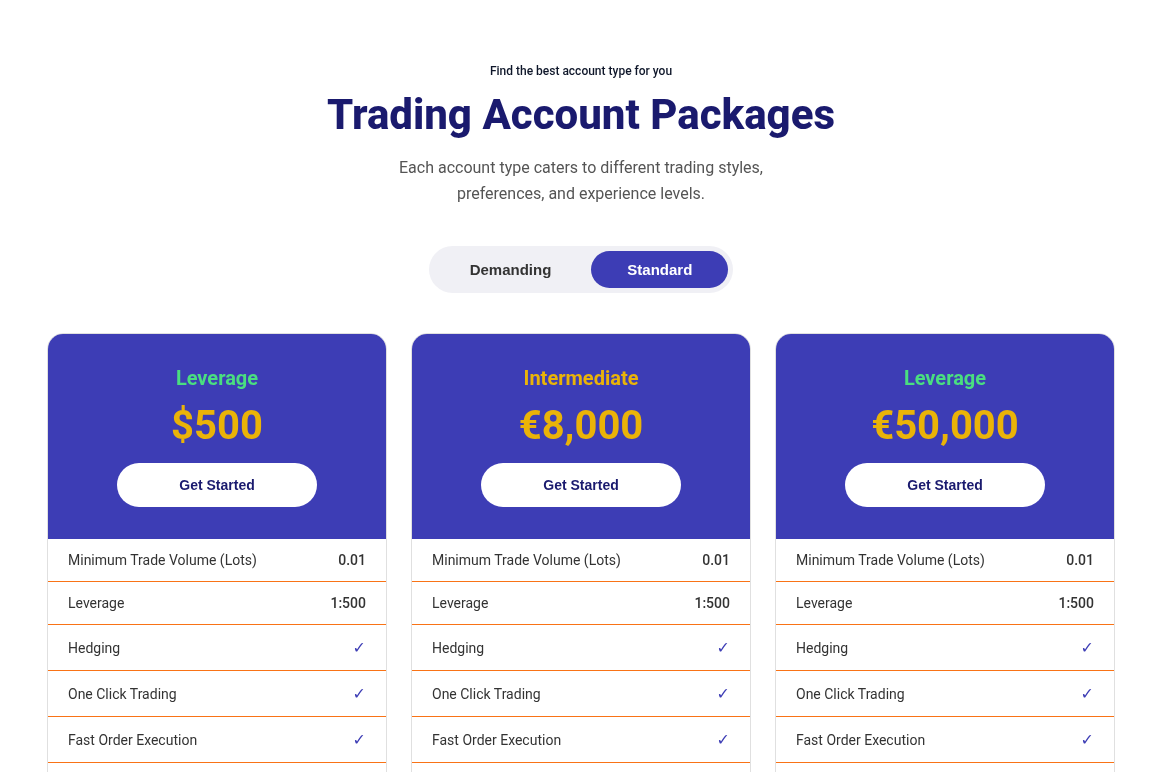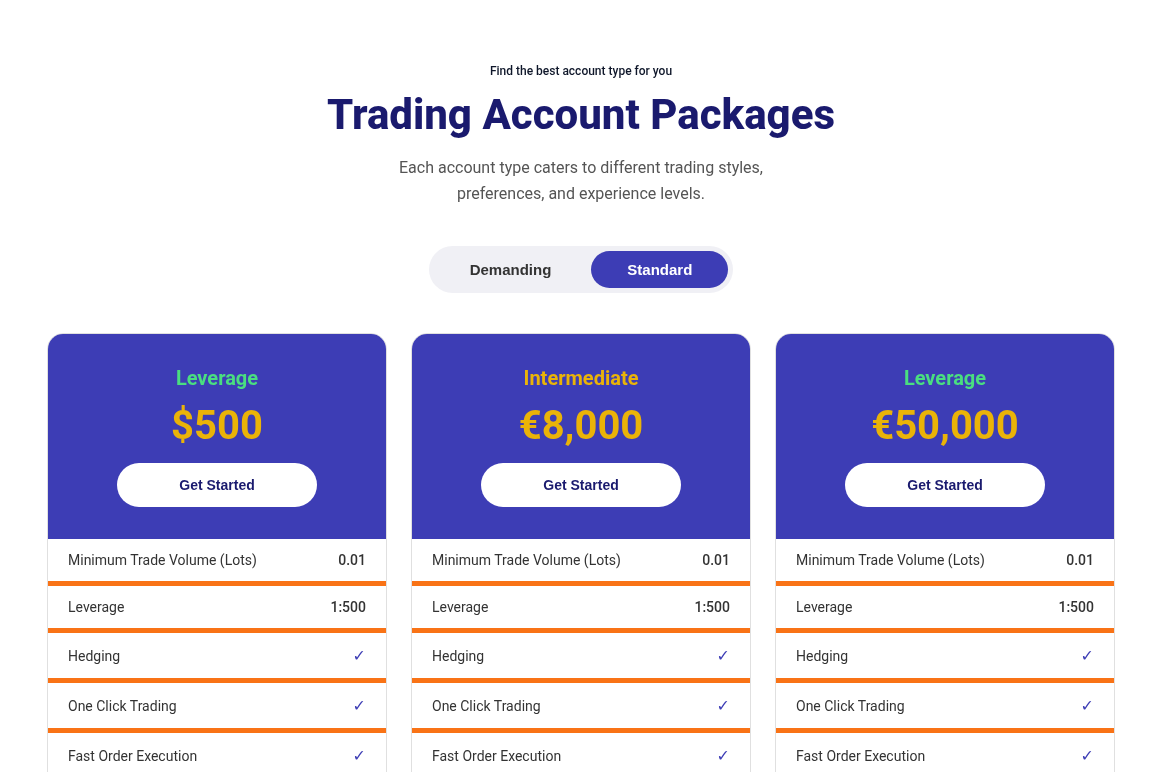--- a/index.html
+++ b/index.html
@@ -110,21 +110,21 @@
     }
     .card-features {
       background: #ffffff;
       padding: 0;
     }
     .feature-row {
       display: flex;
       justify-content: space-between;
       align-items: center;
       padding: 13px 20px;
-      border-bottom: 5px solid #f97316;
+      border-bottom: 1px solid #f97316;
       font-size: 14px;
       color: #333;
     }
     .feature-row:last-child {
       border-bottom: none;
     }
     .feature-label {
       color: #333;
     }
     .feature-value {

